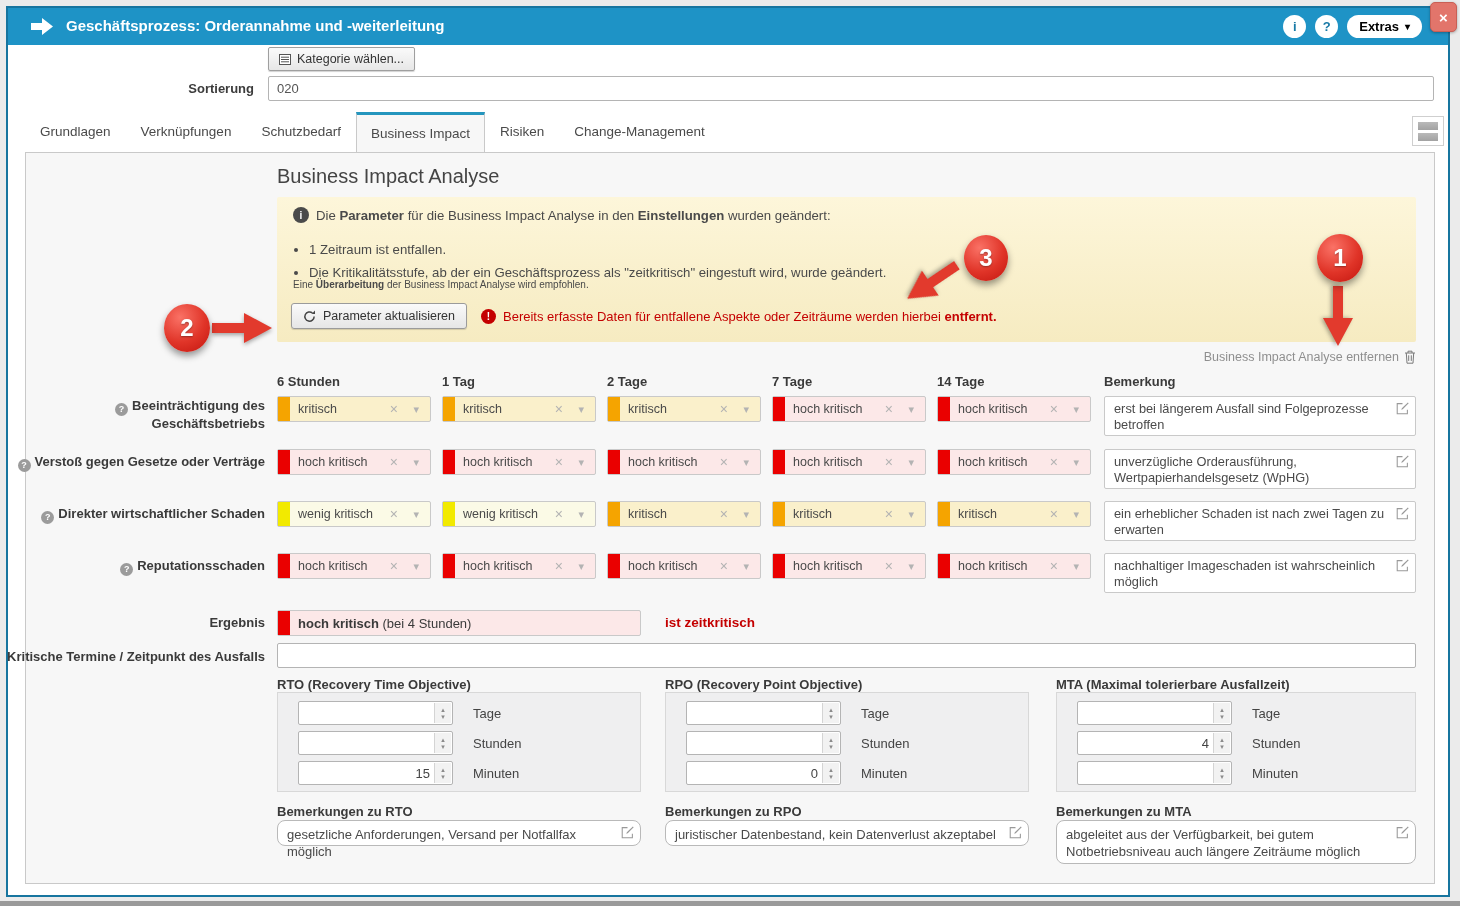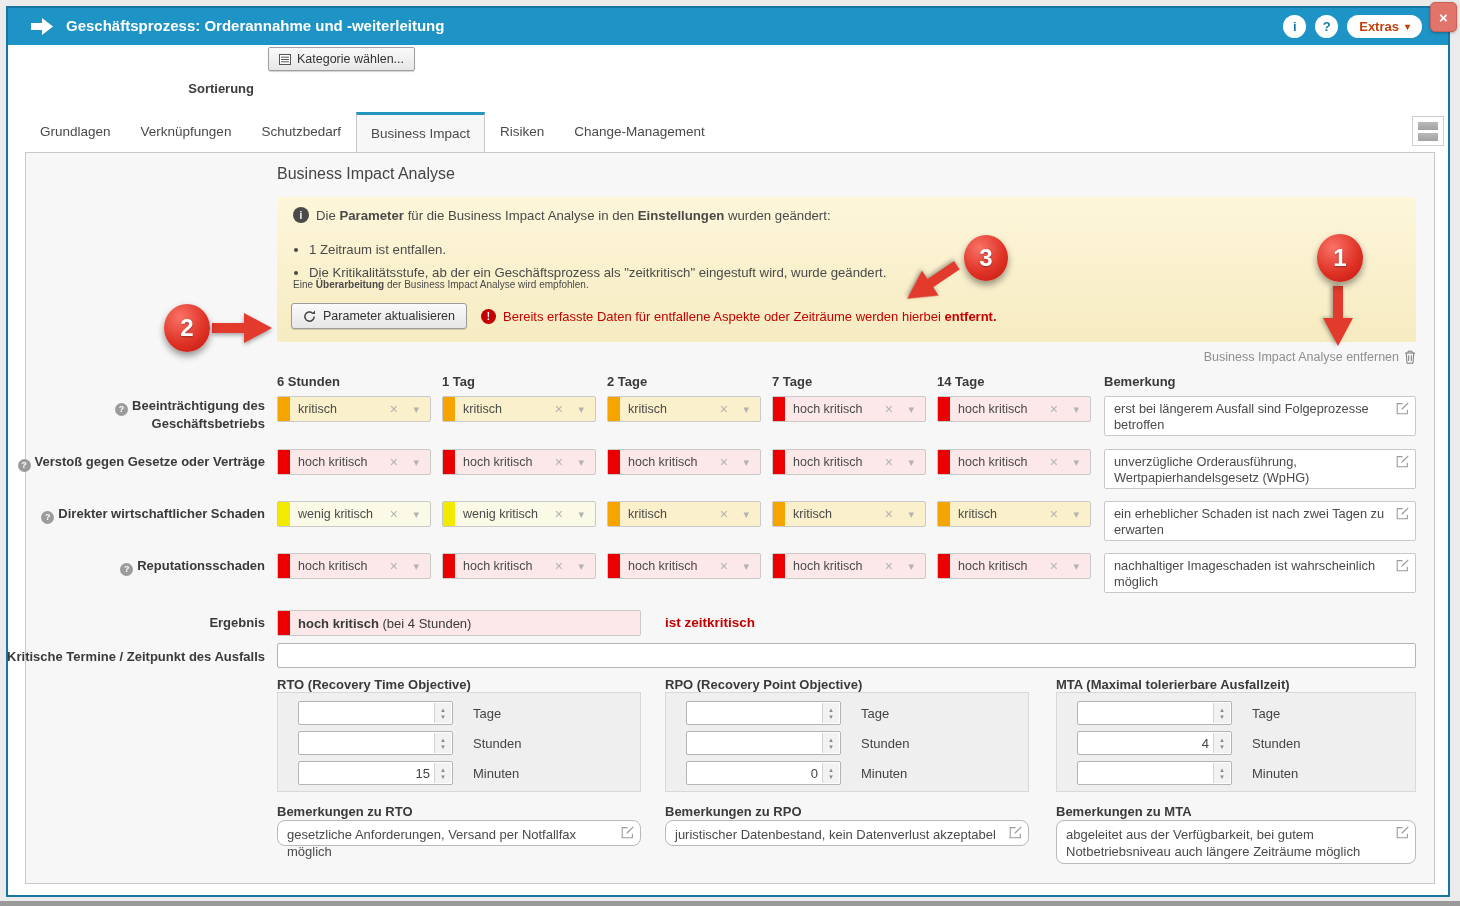--- a/index.html
+++ b/index.html
@@ -9,21 +9,21 @@
           border:2px solid #17759f;box-sizing:border-box;}
   .bottom-strip{position:absolute;left:0;right:0;bottom:0;height:5px;background:#9a9a9a;}
 
   
   .titlebar{position:absolute;left:0;top:0;right:0;height:37px;background:#1E93C6;}
   .tb-arrow{position:absolute;left:22px;top:10px;}
   .tb-title{position:absolute;left:58px;top:9px;color:#fff;font-weight:700;font-size:15px;}
   .tb-right{position:absolute;right:26px;top:7px;display:flex;gap:9px;align-items:center;}
   .circle-btn{width:23px;height:23px;border-radius:50%;background:#fff;color:#1879a6;
               font-weight:700;font-size:13px;display:flex;align-items:center;justify-content:center;cursor:pointer;}
-  .extras{background:#fff;border-radius:12px;color:#c2410c;font-weight:700;font-size:13px;
+  .extras{background:#fff;border-radius:12px;color:#000000;font-weight:700;font-size:13px;
           padding:3px 12px;display:flex;gap:6px;align-items:center;cursor:pointer;height:17px;}
   .extras .caret{font-size:10px;}
   .close-btn{position:absolute;left:1430px;top:2px;width:25px;height:28px;background:#E2756B;
              border:1px solid #c95f55;border-radius:5px;color:#fff;font-weight:700;font-size:15px;
              display:flex;align-items:center;justify-content:center;box-shadow:0 1px 3px rgba(0,0,0,.3);z-index:60;cursor:pointer;}
 
   
   .cat-btn{position:absolute;left:260px;top:39px;height:22px;display:inline-flex;align-items:center;gap:6px;
            background:linear-gradient(#fafafa,#e7e7e7);border:1px solid #9f9f9f;border-radius:2px;
            font-size:12.5px;color:#333;padding:0 10px;box-shadow:0 1px 1px rgba(0,0,0,.18);cursor:pointer;}
@@ -32,21 +32,21 @@
               font-size:13px;color:#555;padding:0 8px;box-sizing:border-box;font-family:inherit;}
 
   
   .tabs{position:absolute;left:17px;top:104px;display:flex;z-index:3;}
   .tab{padding:11px 14px 11px;font-size:13.5px;color:#4a4a4a;cursor:pointer;border:1px solid transparent;border-bottom:none;}
   .tab.active{background:#f7f7f7;border-color:#c9c9c9;border-top:3px solid #2596BE;margin-bottom:-1px;}
 
   
   .panel{position:absolute;left:17px;top:144px;width:1410px;height:732px;background:#f7f7f7;
          border:1px solid #c9c9c9;box-sizing:border-box;}
-  .heading{position:absolute;left:251px;top:12px;font-size:16px;color:#444;}
+  .heading{position:absolute;left:251px;top:12px;font-size:20px;color:#444;}
 
   
   .notice{position:absolute;left:251px;top:44px;width:1139px;height:145px;border-radius:2px;
           background:linear-gradient(#fdf6da,#f6ebc1);}
   .n-line1{position:absolute;left:16px;top:10px;font-size:13.2px;color:#4a4a4a;display:flex;align-items:center;gap:7px;}
   .n-bullets{position:absolute;left:20px;top:37px;margin:0;padding-left:12px;font-size:13.2px;color:#4a4a4a;}
   .n-bullets li{margin-top:8px;}
   .n-reco{position:absolute;left:16px;top:82px;font-size:10px;color:#4a4a4a;}
   .n-action{position:absolute;left:14px;top:105px;display:flex;gap:14px;align-items:center;height:28px;}
   .update-btn{display:inline-flex;align-items:center;gap:7px;padding:5px 11px;background:linear-gradient(#fafafa,#e6e6e6);
@@ -148,20 +148,21 @@
   </div>
 
   <span class="cat-btn">
     <svg width="12" height="11" viewBox="0 0 12 11">
         <rect x="0.5" y="0.5" width="11" height="10" fill="#fff" stroke="#555"></rect>
         <path stroke="#555" d="M2 3.2h8M2 5.5h8M2 7.8h8"></path>
       </svg>
     <span>Kategorie wählen...</span>
   </span>
   <div class="sort-label">Sortierung</div>
+  <input class="sort-input" value="020" style="">
 
   <div class="tabs">
     <span class="tab">Grundlagen</span>
     <span class="tab">Verknüpfungen</span>
     <span class="tab">Schutzbedarf</span>
     <span class="tab active">Business Impact</span>
     <span class="tab">Risiken</span>
     <span class="tab">Change-Management</span>
   </div>
   <span class="panel-toggle">

